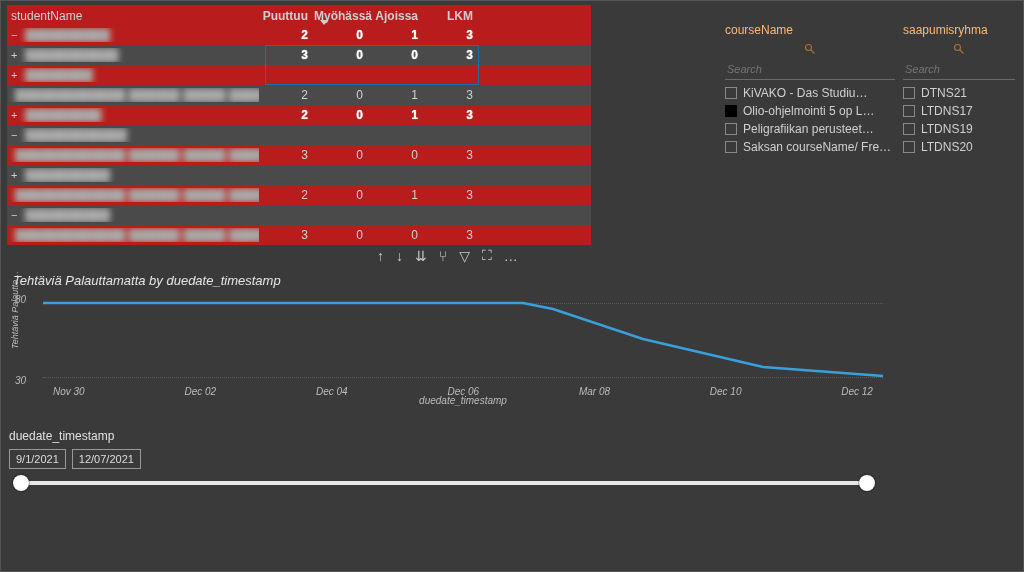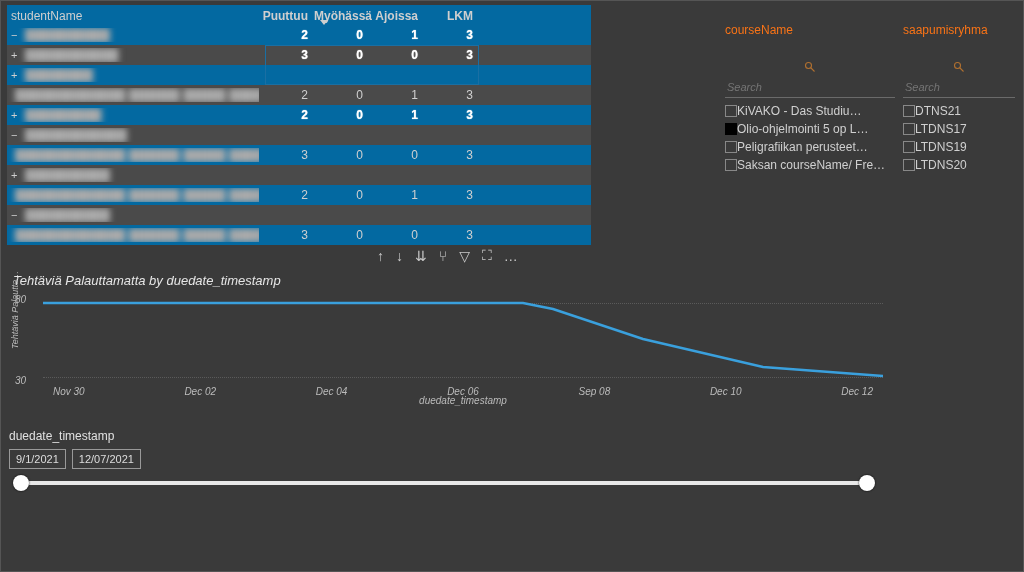--- a/index.html
+++ b/index.html
@@ -21,21 +21,21 @@
     border: 1px solid #555;
   }
 
   
   .matrix {
     position: absolute;
     left: 6px;
     top: 4px;
     width: 584px;
     height: 240px;
-    background: #0369a1;
+    background: #b91c1c;
     outline: 1px solid #3a3a3a;
   }
   .matrix-head {
     display: flex;
     color: #cfcfcf;
     font-size: 12px;
     height: 20px;
     align-items: flex-end;
     padding-bottom: 2px;
   }
@@ -93,35 +93,35 @@
     align-items:center;
   }
   .mtoolbar span{ cursor:pointer; }
 
   
   .slicer {
     position:absolute;
   }
   .slicer-course{ left:724px; top:22px; width:170px; }
   .slicer-group{ left:902px; top:22px; width:112px; }
-  .sl-title{ font-size:12px; color:#f97316; margin-bottom:22px;}
+  .sl-title{ font-size:12px; color:#fdba74; margin-bottom:4px;}
   .sl-search{
     display:flex; align-items:center; gap:4px;
     border-bottom:1px solid #6a6a6a;
     padding:2px 0 3px 0;
     margin-bottom:4px;
     flex-direction:column;
   }
   .sl-search svg{ width:12px; height:12px; fill:#b07030;}
   .sl-search input{
     background:transparent; border:none; outline:none;
     color:#999; font-size:11px; font-style:italic; width:100%;
   }
   .sl-item{
-    display:flex; align-items:center; 
+    display:flex; align-items:center; gap:6px;
     padding:2px 0;
     font-size:12px;
     white-space:nowrap; overflow:hidden; text-overflow:ellipsis;
   }
   .sl-chk{
     width:12px; height:12px; border:1px solid #888; flex:0 0 12px;
   }
   .sl-chk.checked{ background:#000; border-color:#000;}
 
   
@@ -406,21 +406,21 @@
         <div class="ch-grid" style="top:90%"></div>
         <svg class="ch-line" viewBox="0 0 840 92" preserveAspectRatio="none">
           <polyline points="0,9 120,9 240,9 360,9 480,9 510,15 600,45 720,73 840,82" fill="none" stroke="#3aa0dd" stroke-width="2.5"></polyline>
         </svg>
       </div>
       <div class="ch-x" id="chx">
           <span>Nov 30</span>
           <span>Dec 02</span>
           <span>Dec 04</span>
           <span>Dec 06</span>
-          <span>Sep 08</span>
+          <span>Mar 08</span>
           <span>Dec 10</span>
           <span>Dec 12</span>
         </div>
       <div class="ch-xl">duedate_timestamp</div>
     </div>
   </div>
 
   <div class="tline">
     <div class="tl-title">duedate_timestamp</div>
     <div class="tl-dates">

